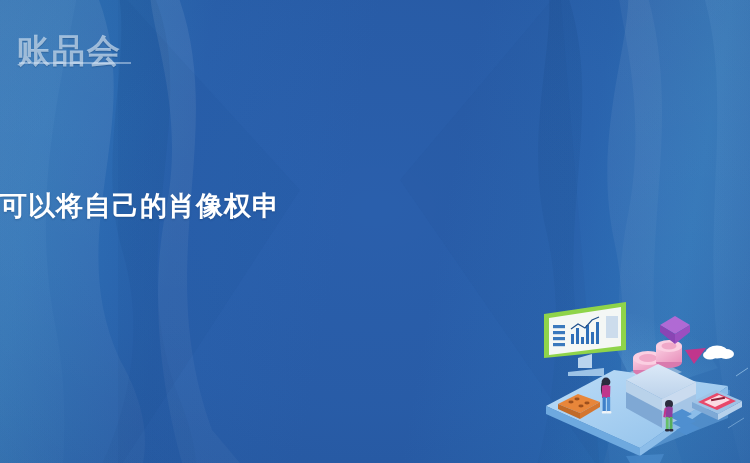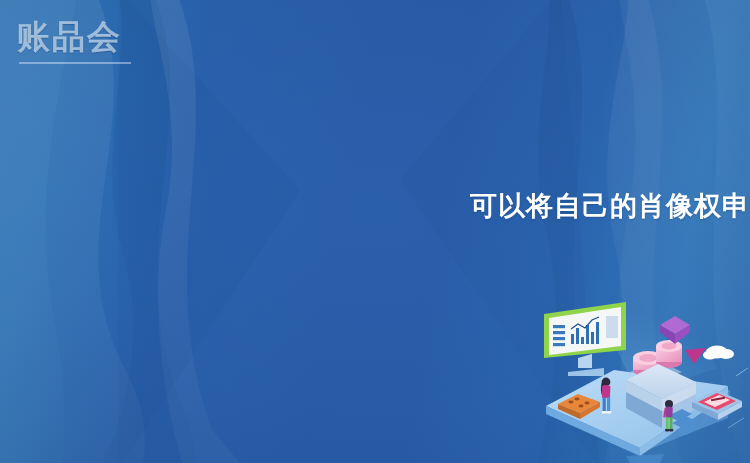--- a/index.html
+++ b/index.html
@@ -57,37 +57,38 @@
   }
   .logo-text {
     font-size: 33px;
     font-weight: bold;
     letter-spacing: 2px;
     line-height: 40px;
     color: rgba(228, 240, 252, 0.62);
     text-shadow: 0 1px 1px rgba(20, 60, 110, 0.35);
     white-space: nowrap;
     font-family: "DejaVu Sans", "Liberation Sans", sans-serif;
+    margin-top: 14px;
   }
   .logo-rule {
     position: absolute;
     left: 2px;
     top: 45px;
     width: 112px;
     height: 2px;
     background: rgba(222, 236, 250, 0.45);
   }
 
   
   .headline {
     position: absolute;
     left: 0;
     right: 0;
     top: 184px;
-    text-align: right;
+    text-align: left;
     color: #ffffff;
     font-size: 27px;
     font-weight: bold;
     line-height: 43px;
     letter-spacing: 1px;
     text-shadow: 0 1px 2px rgba(12, 45, 90, 0.30);
     font-family: "DejaVu Sans", "Liberation Sans", sans-serif;
   }
   .headline .line { display: block; }
 

